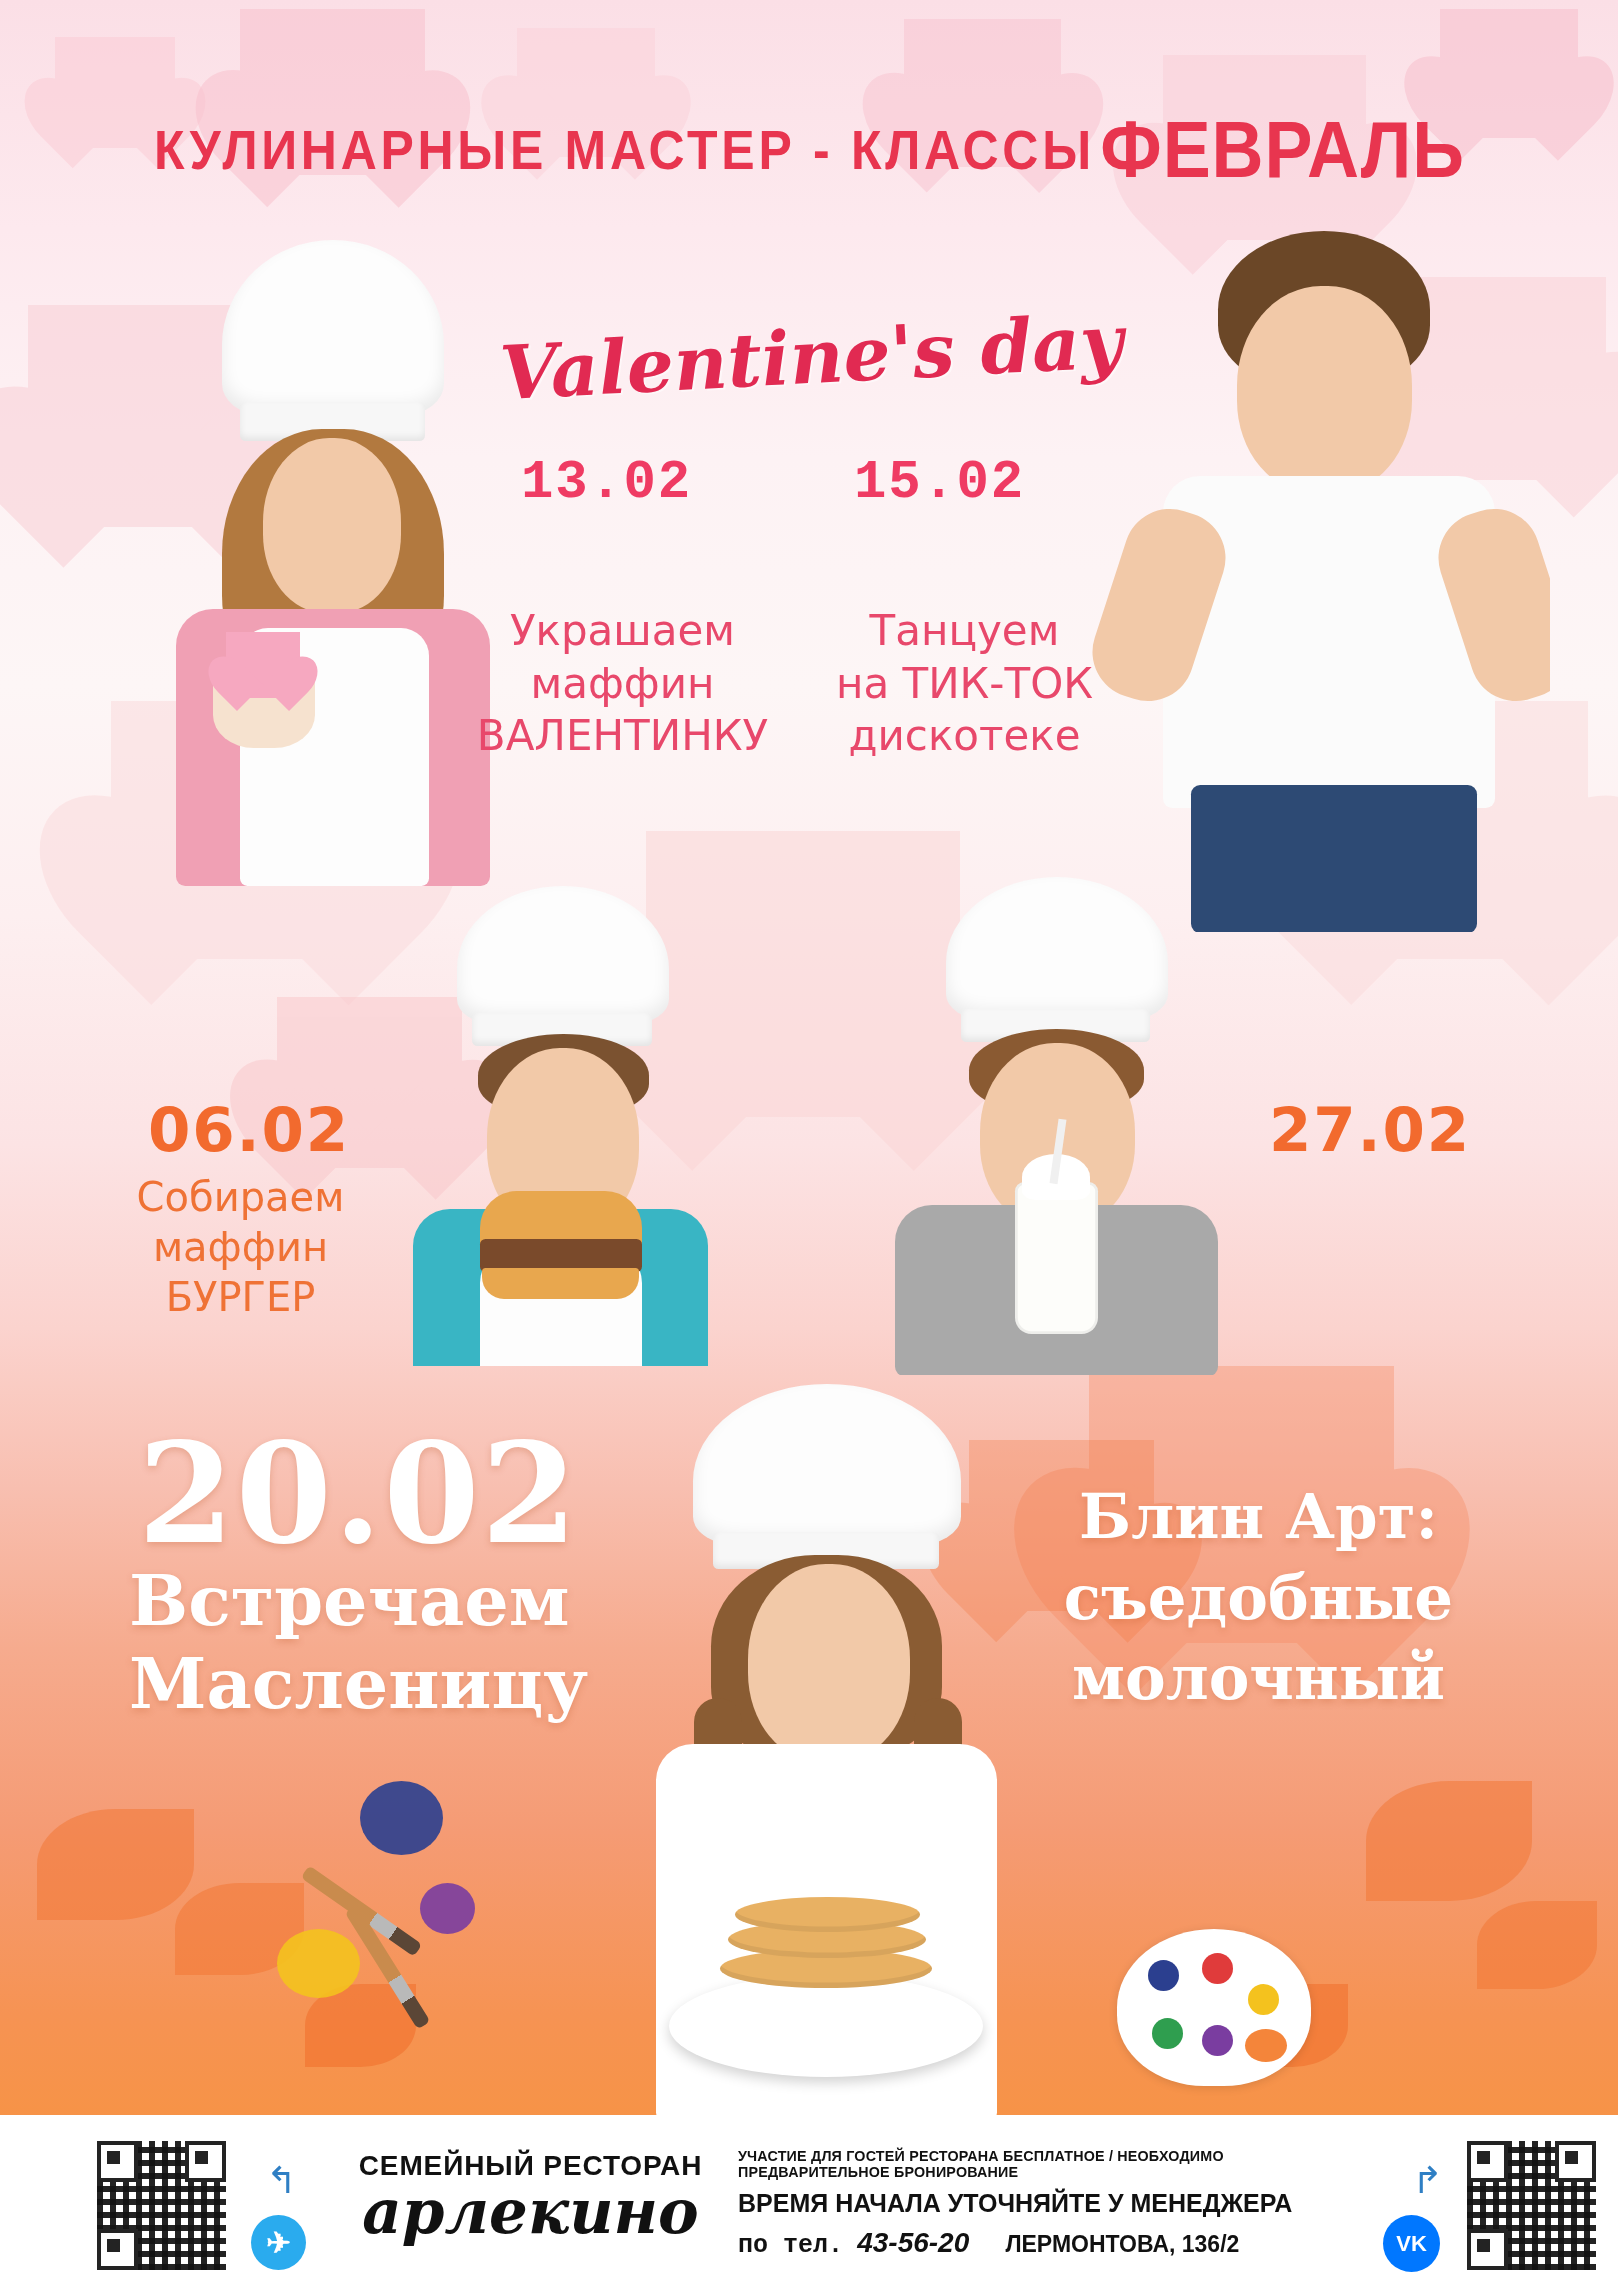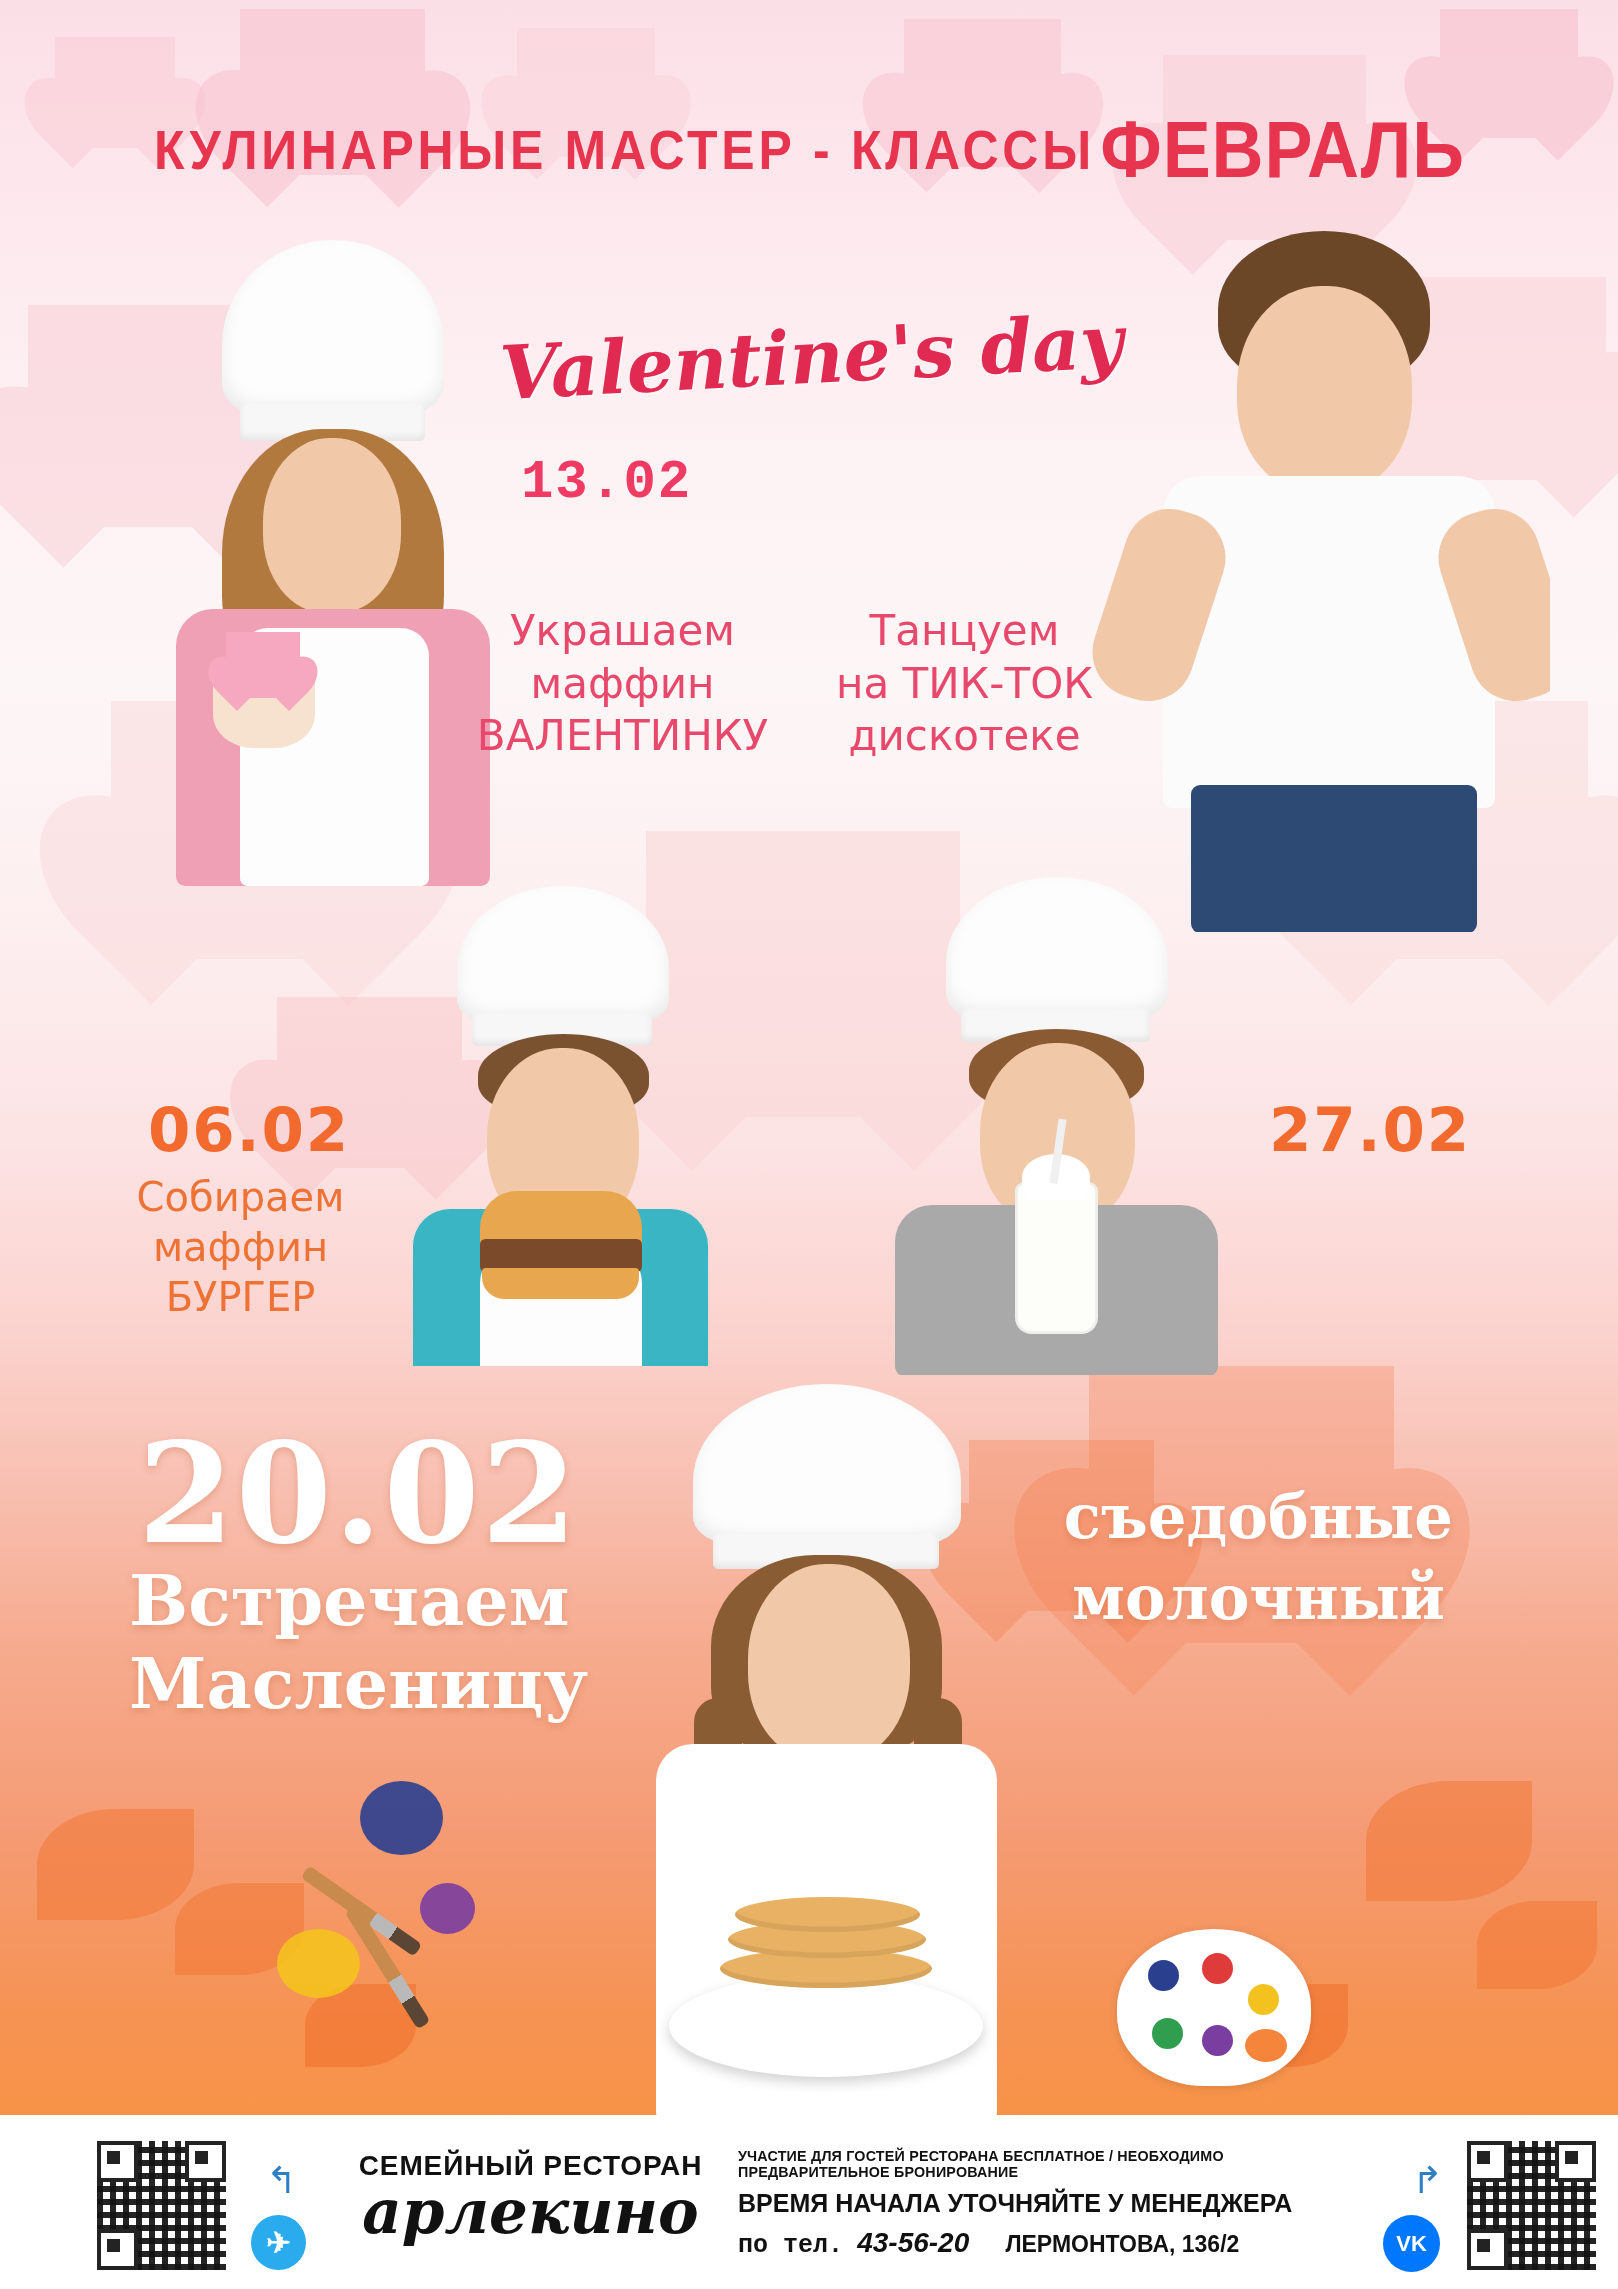--- a/index.html
+++ b/index.html
@@ -358,20 +358,21 @@
     <div style="position:absolute; left:365px; top:277px; width:102px; height:194px; background:#f2c9a8; border-radius:46px; transform:rotate(-18deg);"></div>
   </div>
 
   <div class="date-pink" style="left:521px; top:452px;">13.02</div>
   <div class="desc-pink" style="left:461px; top:605px; width:323px;">
     <div>Украшаем</div>
     <div>маффин</div>
     <div>ВАЛЕНТИНКУ</div>
   </div>
 
+  <div class="date-pink" style="left:854px; top:452px;">15.02</div>
   <div class="desc-pink" style="left:812px; top:605px; width:305px;">
     <div>Танцуем</div>
     <div>на ТИК-ТОК</div>
     <div>дискотеке</div>
   </div>
 
   <div class="photo" style="left:369px; top:886px; width:378px; height:480px;">
     <div class="chefhat" style="left:88px; top:0; width:212px; height:138px;"></div>
     <div class="hatband" style="left:103px; top:127px; width:180px; height:33px;"></div>
     <div class="hair" style="left:109px; top:148px; width:171px; height:83px; background:#7b5230;"></div>
@@ -403,20 +404,21 @@
 
   <div class="date-orange" style="left:1269px; top:1094px;">27.02</div>
 
   <div class="big-date">20.02</div>
   <div class="big-sub">
     <div>Встречаем</div>
     <div>Масленицу</div>
   </div>
 
   <div class="blin-art">
+    <div>Блин Арт:</div>
     <div>съедобные</div>
     <div>молочный</div>
   </div>
 
   <div class="paint-splat" style="left:360px; top:1781px; width:83px; height:74px; background:#2b3f8f;"></div>
   <div class="paint-splat" style="left:277px; top:1929px; width:83px; height:69px; background:#f4c21e;"></div>
   <div class="paint-splat" style="left:420px; top:1883px; width:55px; height:51px; background:#7a3da0;"></div>
   <div class="brush" style="left:305px; top:1864px; transform:rotate(35deg);"></div>
   <div class="brush" style="left:351px; top:1901px; transform:rotate(58deg);"></div>
 

